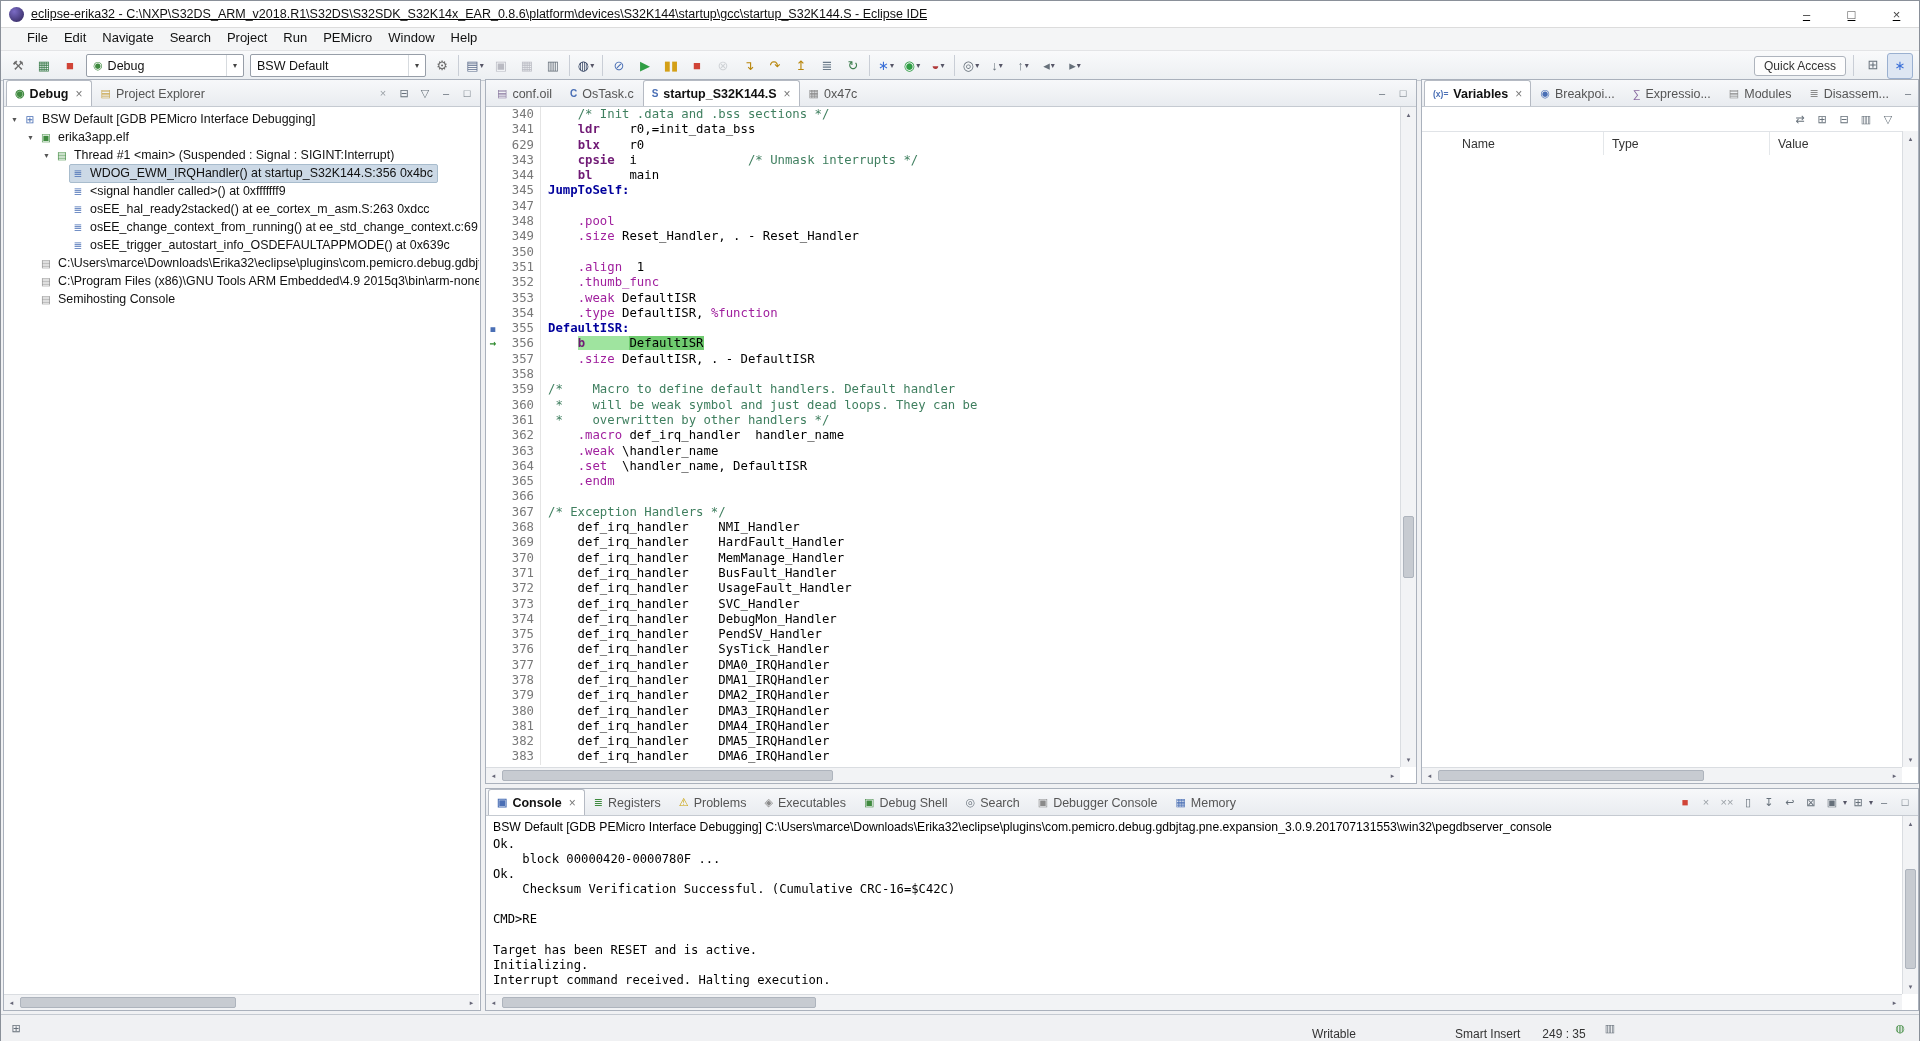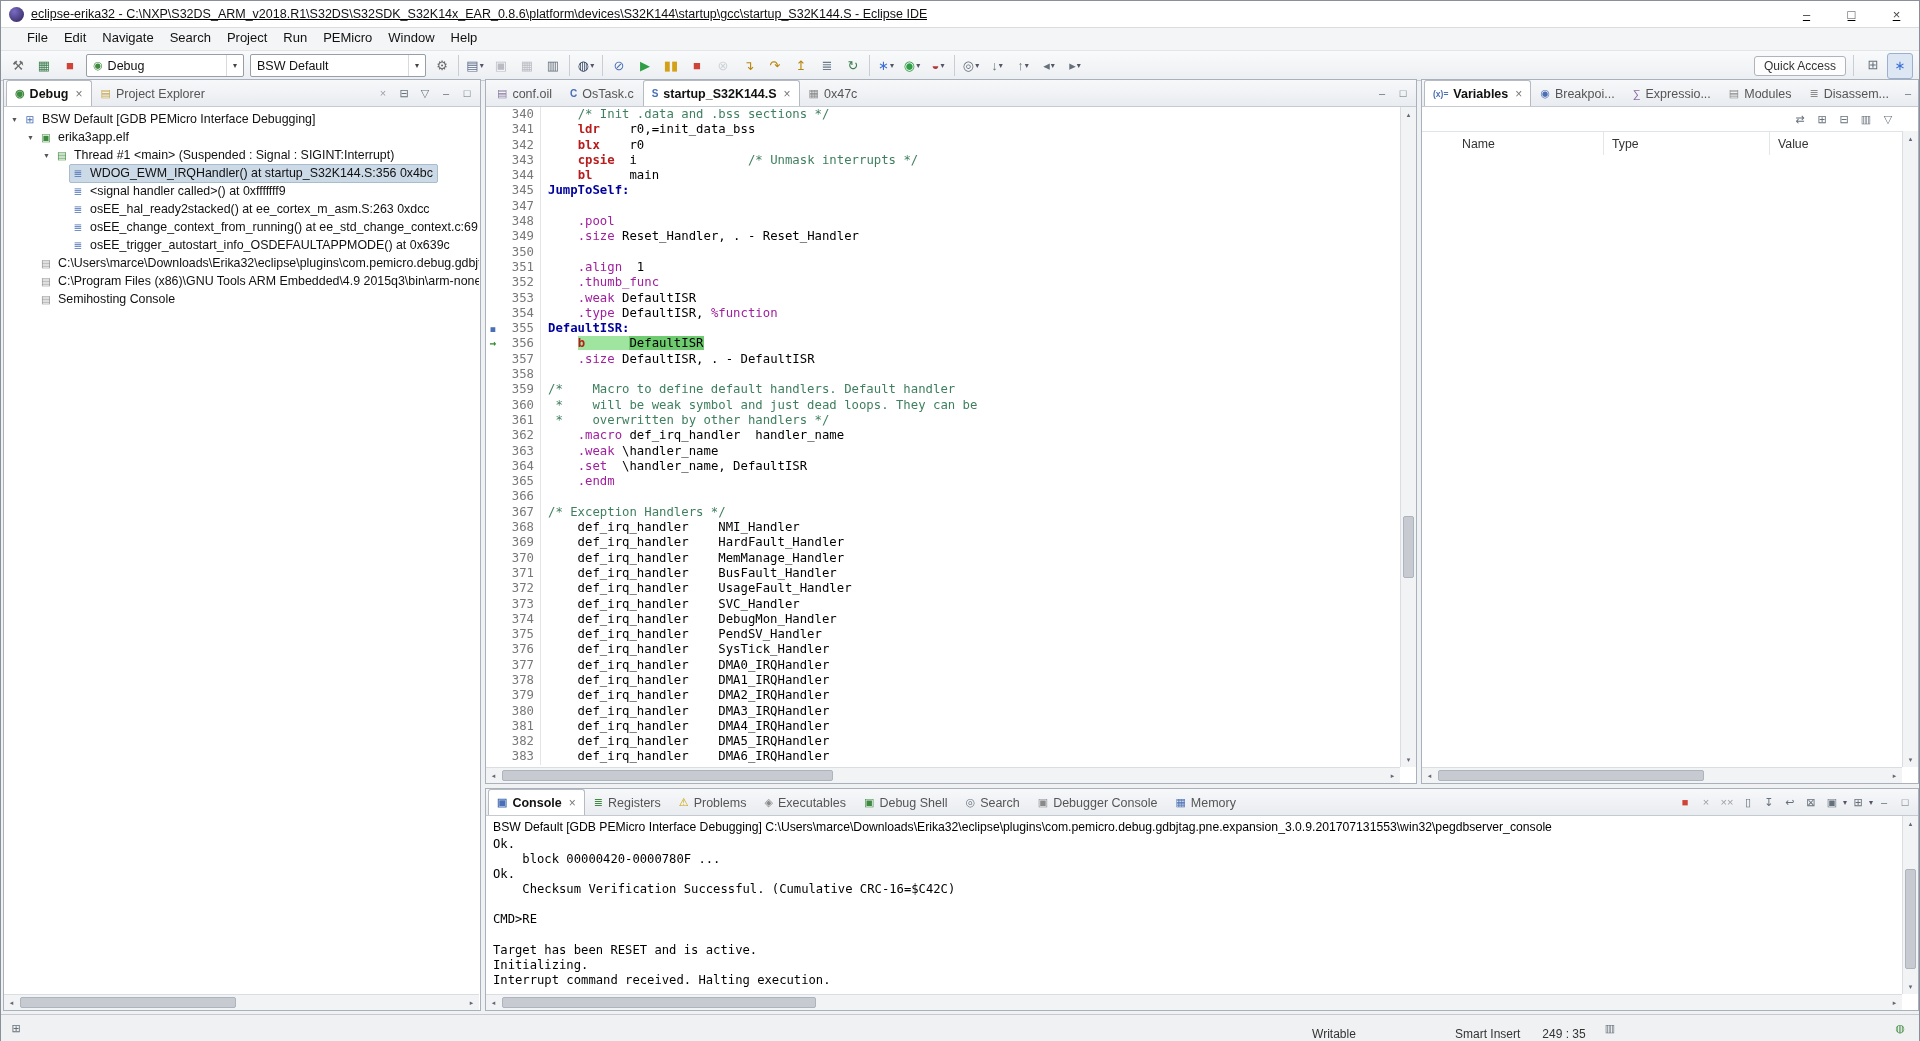--- a/index.html
+++ b/index.html
@@ -58,21 +58,21 @@
   .tlabel{padding-left:1px;}
 
   
   .code-wrap{position:absolute;top:27px;left:0;right:16px;bottom:16px;overflow:hidden;font-family:"DejaVu Sans Mono",monospace;font-size:12.3px;background:#fff;}
   .cl{display:flex;height:15.3px;line-height:15.3px;}
   .cl-annot{width:14px;flex:none;text-align:center;font-size:10px;}
   .cl-annot .mark{color:#4a6fb5;font-size:8px;}
   .cl-annot .ptr{color:#2f8a2f;font-weight:bold;font-size:11px;}
   .cl-num{width:34px;flex:none;text-align:right;padding-right:6px;color:#787878;border-right:1px solid #e4e4e4;}
   .cl-code{white-space:pre;padding-left:7px;color:#000;}
-  .tok.kw{color:#b91c1c;font-weight:bold;}
+  .tok.kw{color:#701a75;font-weight:bold;}
   .tok.lbl{color:#00009c;font-weight:bold;}
   .tok.dir{color:#a0209e;}
   .tok.cm{color:#3f7f5f;}
   .tok.hl{background:#9fe49f;}
   .tok.hlx{background:#6fcb6f;}
 
   
   .sbv{position:absolute;top:27px;right:0;width:15px;bottom:16px;background:#f2f3f5;border-left:1px solid #dadde1;}
   .sbh{position:absolute;left:0;right:16px;bottom:0;height:15px;background:#f2f3f5;border-top:1px solid #dadde1;}
   .sb-btn{position:absolute;width:15px;height:15px;font-size:7px;color:#667;display:flex;align-items:center;justify-content:center;}
@@ -375,21 +375,21 @@
           <span class="cl-num">340</span>
           <span class="cl-code"><span class="tok">    </span><span class="tok cm">/* Init .data and .bss sections */</span></span>
         </div>
         <div class="cl">
           <span class="cl-annot"></span>
           <span class="cl-num">341</span>
           <span class="cl-code"><span class="tok">    </span><span class="tok kw">ldr</span><span class="tok">    r0,=init_data_bss</span></span>
         </div>
         <div class="cl">
           <span class="cl-annot"></span>
-          <span class="cl-num">342</span>
+          <span class="cl-num">629</span>
           <span class="cl-code"><span class="tok">    </span><span class="tok kw">blx</span><span class="tok">    r0</span></span>
         </div>
         <div class="cl">
           <span class="cl-annot"></span>
           <span class="cl-num">343</span>
           <span class="cl-code"><span class="tok">    </span><span class="tok kw">cpsie</span><span class="tok">  i               </span><span class="tok cm">/* Unmask interrupts */</span></span>
         </div>
         <div class="cl">
           <span class="cl-annot"></span>
           <span class="cl-num">344</span>

